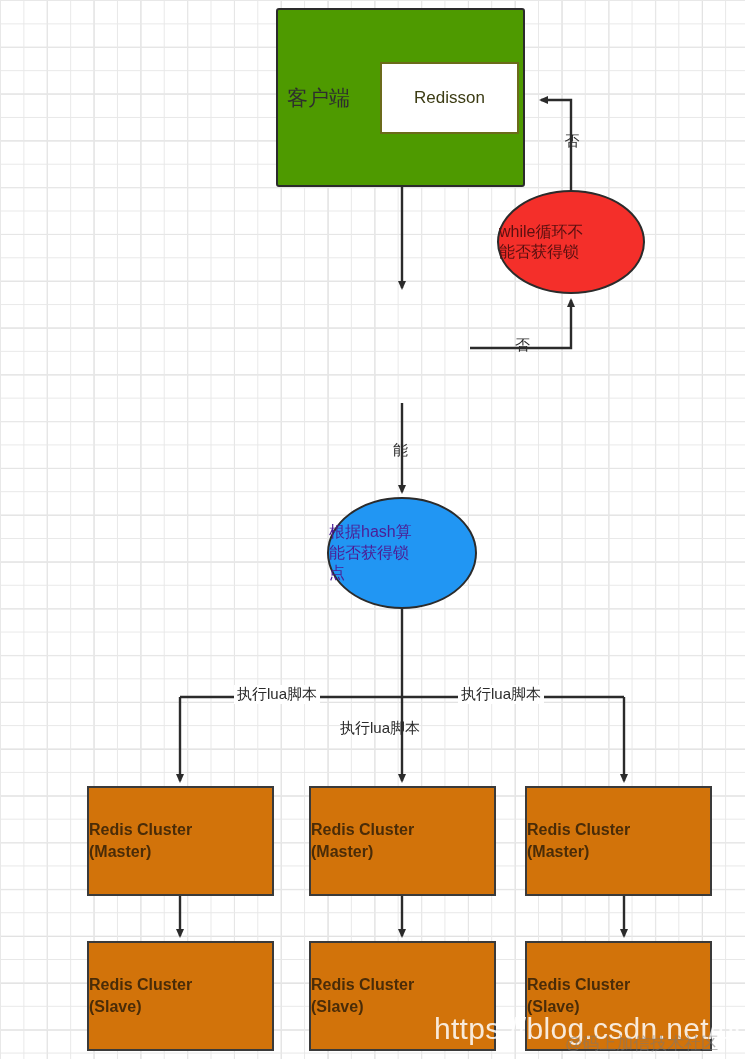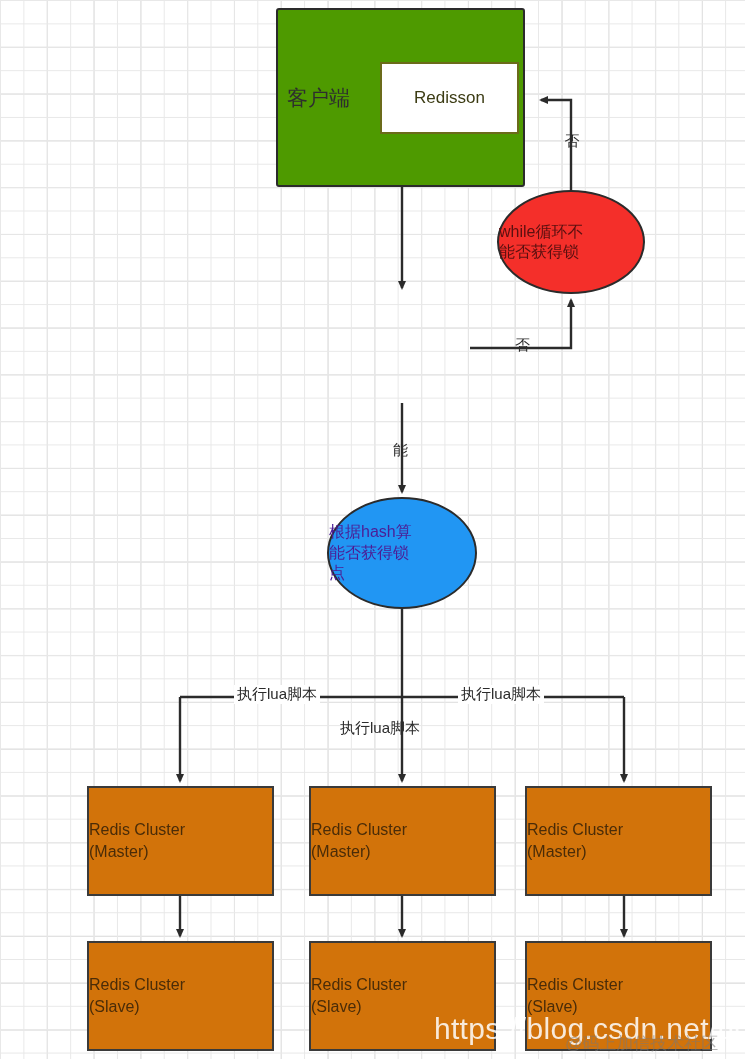--- a/index.html
+++ b/index.html
@@ -137,21 +137,21 @@
   .redis-box {
     background: #d2730a;
     border: 2px solid #3a3a3a;
     flex-direction: column;
     color: #4a2c08;
     font-size: 16px;
     line-height: 1.35;
     width: 187px;
     height: 110px;
   }
-  .redis-box span { display: block; }
+  .redis-box span { display: block; font-weight: bold; }
   .m1 { left: 87px;  top: 786px; }
   .m2 { left: 309px; top: 786px; }
   .m3 { left: 525px; top: 786px; }
   .s1 { left: 87px;  top: 941px; }
   .s2 { left: 309px; top: 941px; }
   .s3 { left: 525px; top: 941px; }
   
   .edge-label {
     position: absolute;
     font-size: 15px;

